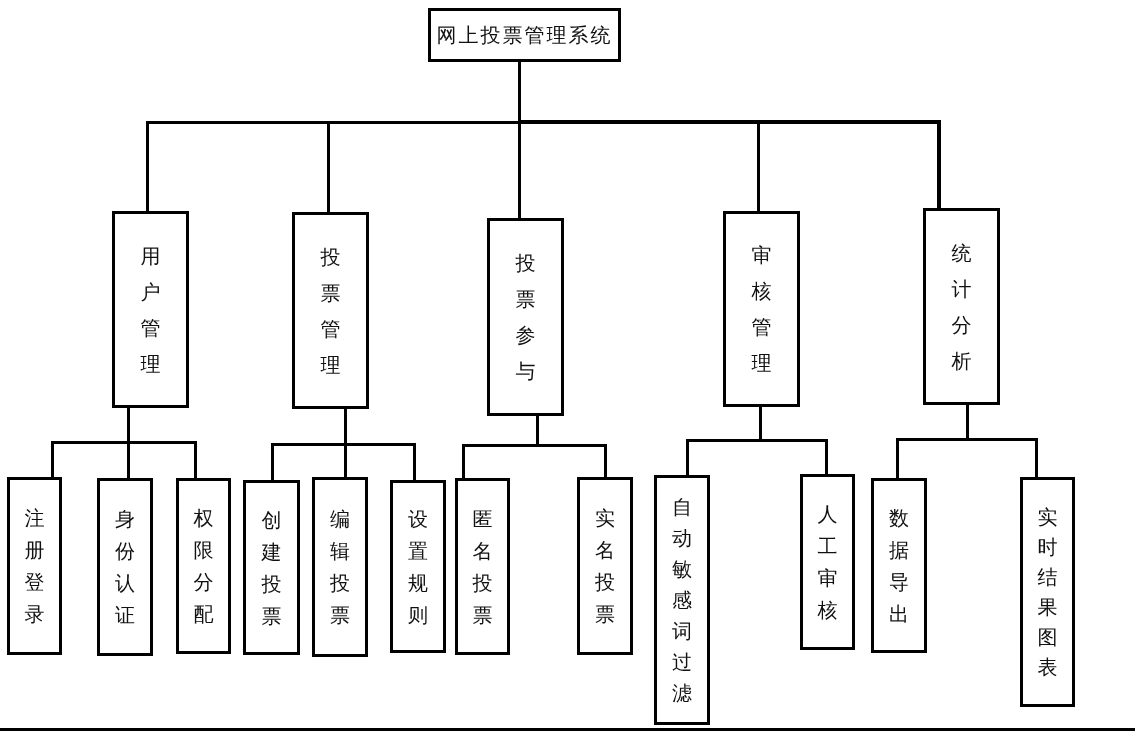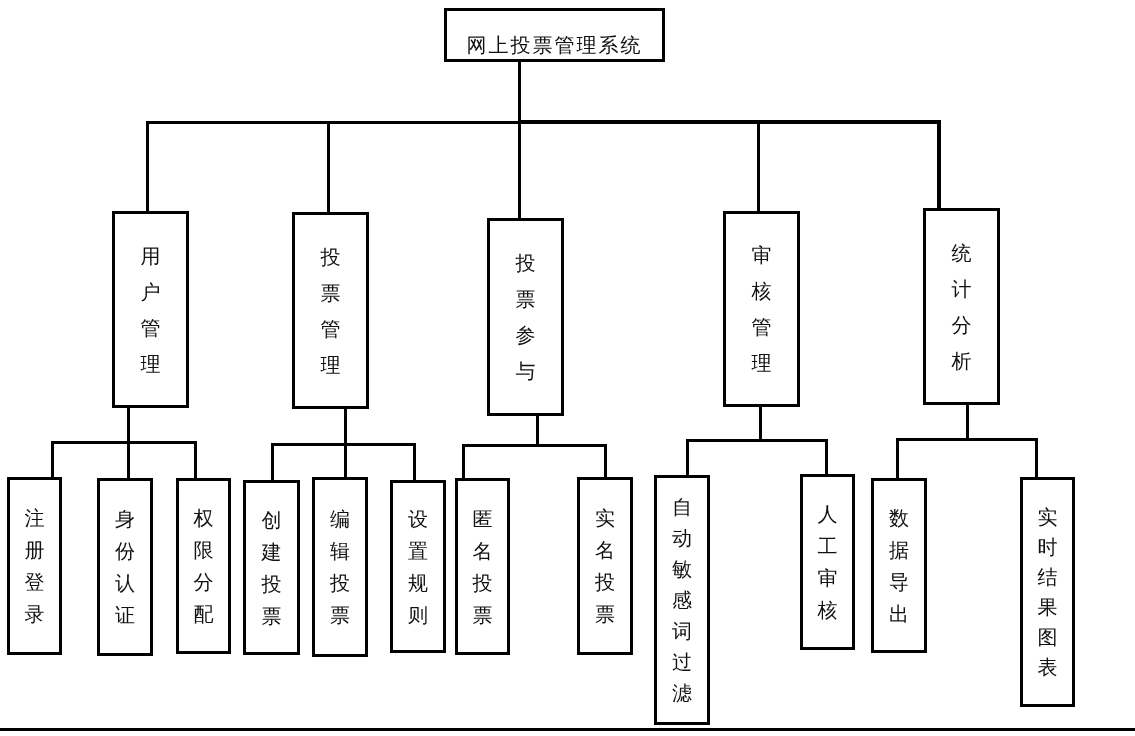--- a/index.html
+++ b/index.html
@@ -40,21 +40,21 @@
   .g12 { gap: 12px; }
   .g11 { gap: 11px; }
   .g10 { gap: 10px; }
   .line { position: absolute; background: #000; z-index: 1; }
 </style>
 </head>
 <body>
 
 <div class="canvas">
 
-  <div class="node" style="left:444px; top:8px; width:221px; height:54px;align-items:flex-end;">
+  <div class="node" style="left:428px; top:8px; width:193px; height:54px;">
     <span class="htext">网上投票管理系统</span>
   </div>
 
   <div class="line" style="left:518px; top:62px; width:3px; height:60px;"></div>
   <div class="line" style="left:146px; top:121px; width:373px; height:3px;"></div>
   <div class="line" style="left:519px; top:120px; width:422px; height:4px;"></div>
   <div class="line" style="left:146px; top:121px; width:3px; height:90px;"></div>
   <div class="line" style="left:327px; top:121px; width:3px; height:91px;"></div>
   <div class="line" style="left:518px; top:121px; width:3px; height:97px;"></div>
   <div class="line" style="left:757px; top:121px; width:3px; height:90px;"></div>

